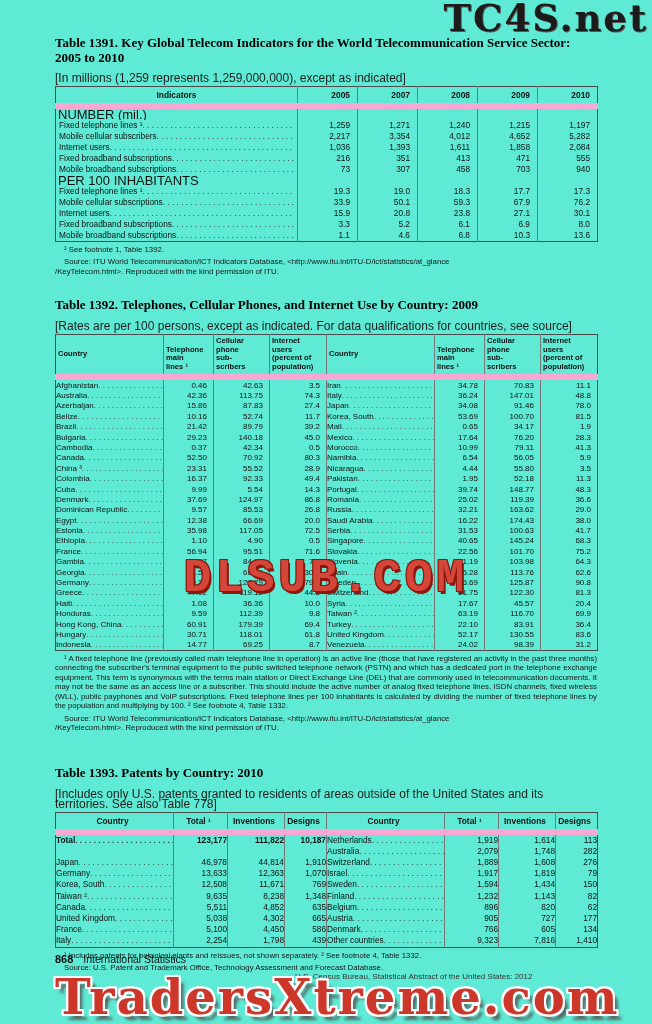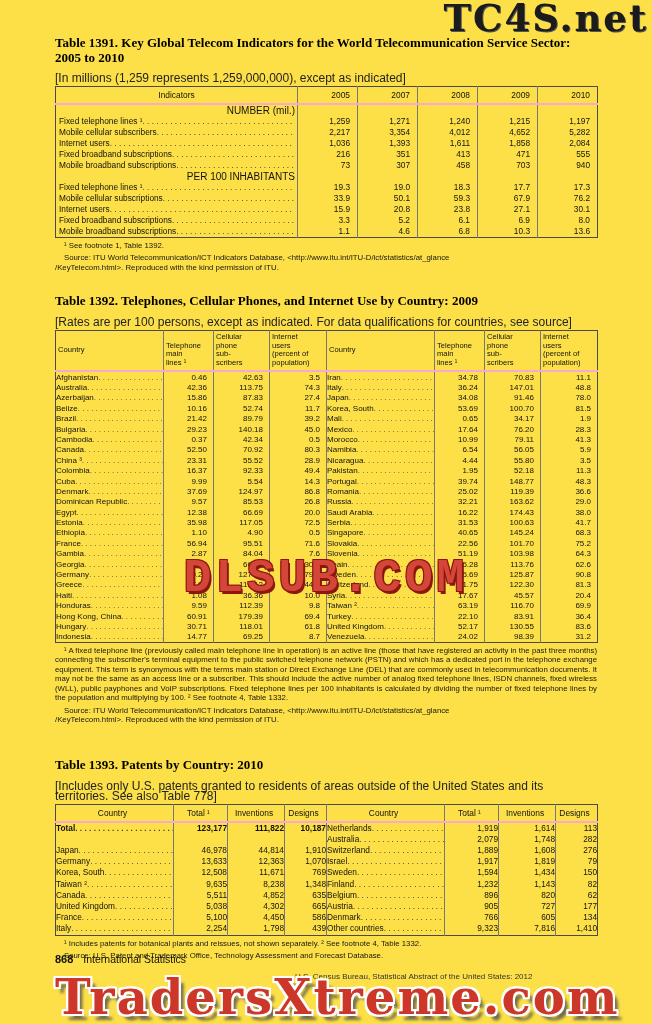--- a/index.html
+++ b/index.html
@@ -1,34 +1,34 @@
 <!DOCTYPE html>
 <html><head>
 <meta charset="utf-8">
 <style>
 html,body{margin:0;padding:0;}
 body{width:652px;height:1024px;background:#e9e9e9;}
-.page{position:relative;width:652px;height:1024px;background:#fde047;overflow:hidden;font-family:"Liberation Sans",sans-serif;color:#121212;}
+.page{position:relative;width:652px;height:1024px;background:#5eead4;overflow:hidden;font-family:"Liberation Sans",sans-serif;color:#121212;}
 .content{position:absolute;left:55px;top:36px;width:542px;}
 section{margin:0;}
 .ttl{font-family:"Liberation Serif",serif;font-weight:bold;font-size:13px;line-height:14.5px;color:#000;margin:0 0 4px 0;}
 .bnote{font-size:12px;line-height:10px;margin:8px 0 3px 0;color:#222;}
 table{border-collapse:collapse;width:542px;table-layout:fixed;border:1px solid #4a4a4a;}
 th{font-weight:normal;}
 th,td{overflow:hidden;}
 td + td, th + th{border-left:1px solid #777;}
-thead th{border-bottom:2px solid #f9a8d4;}
+thead th{border-bottom:6px solid #f9a8d4;font-weight:bold;}
 
 .t1391 thead th{font-size:8.4px;height:14px;padding:1px 7px 1px 2px;text-align:right;}
 .t1391 thead th.stubh{text-align:center;padding:1px 2px;}
 .t1391 td{font-size:8.3px;line-height:9.5px;height:11px;padding:0;}
 
 td.num{text-align:right;padding:0 7px 0 2px;}
 td.stub{padding:0 2px 0 3px;}
-td.sec-head{text-align:right;font-size:10px;padding:0 2px;}
+td.sec-head{text-align:left;font-size:13px;padding:0 2px;}
 .stubflex{display:flex;align-items:baseline;overflow:hidden;}
 .lbl{white-space:nowrap;}
 .leader{flex:1;min-width:0;overflow:hidden;white-space:nowrap;color:#3a3a3a;}
 .leader::after{content:" . . . . . . . . . . . . . . . . . . . . . . . . . . . . . . . . . . . . . . . . . . . . . . . . . . . . . . . . . . . . . . . . . . . .";}
 .bold{font-weight:bold;}
 
 .t1392 thead th{font-size:7.6px;line-height:8.8px;padding:2px 2px;vertical-align:bottom;text-align:left;white-space:pre-line;}
 .t1392 thead th.country{vertical-align:middle;}
 .t1392 td{font-size:8px;line-height:9px;height:10.4px;padding:0;}
 .t1392 td.num{padding:0 6px 0 2px;}

